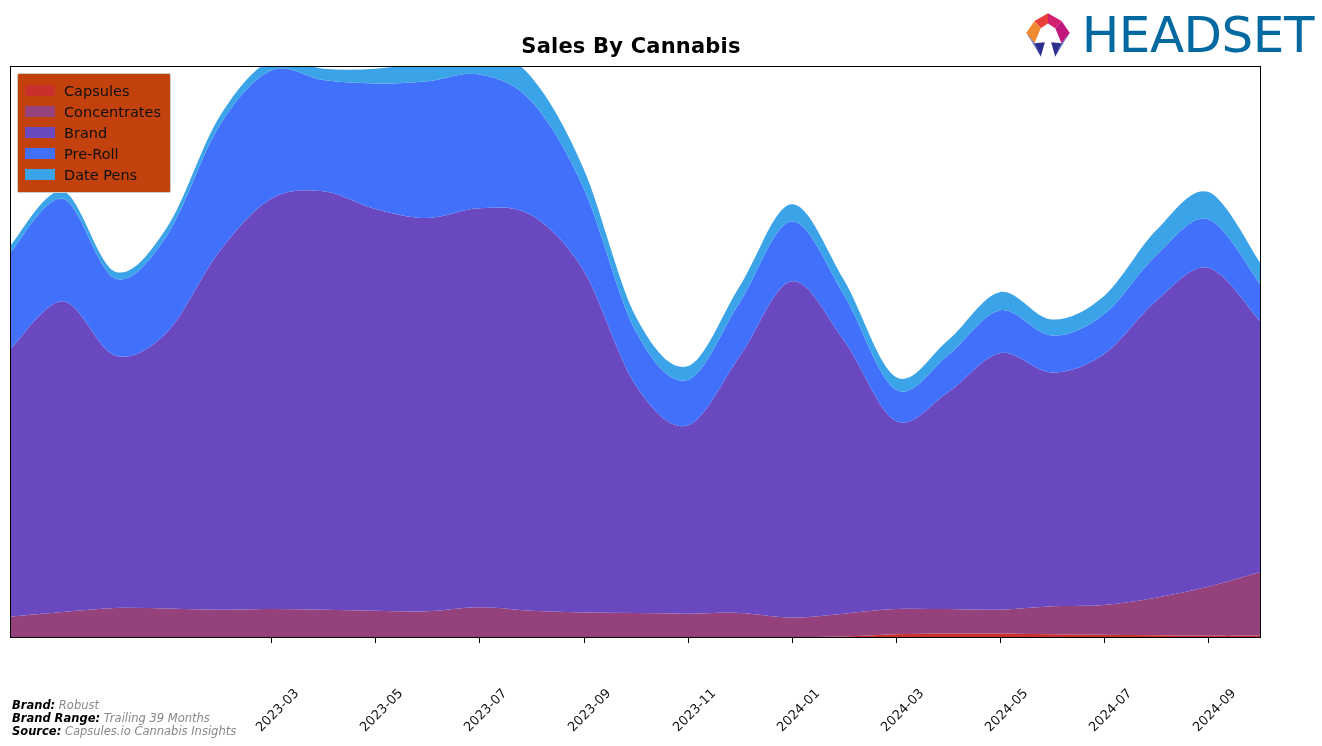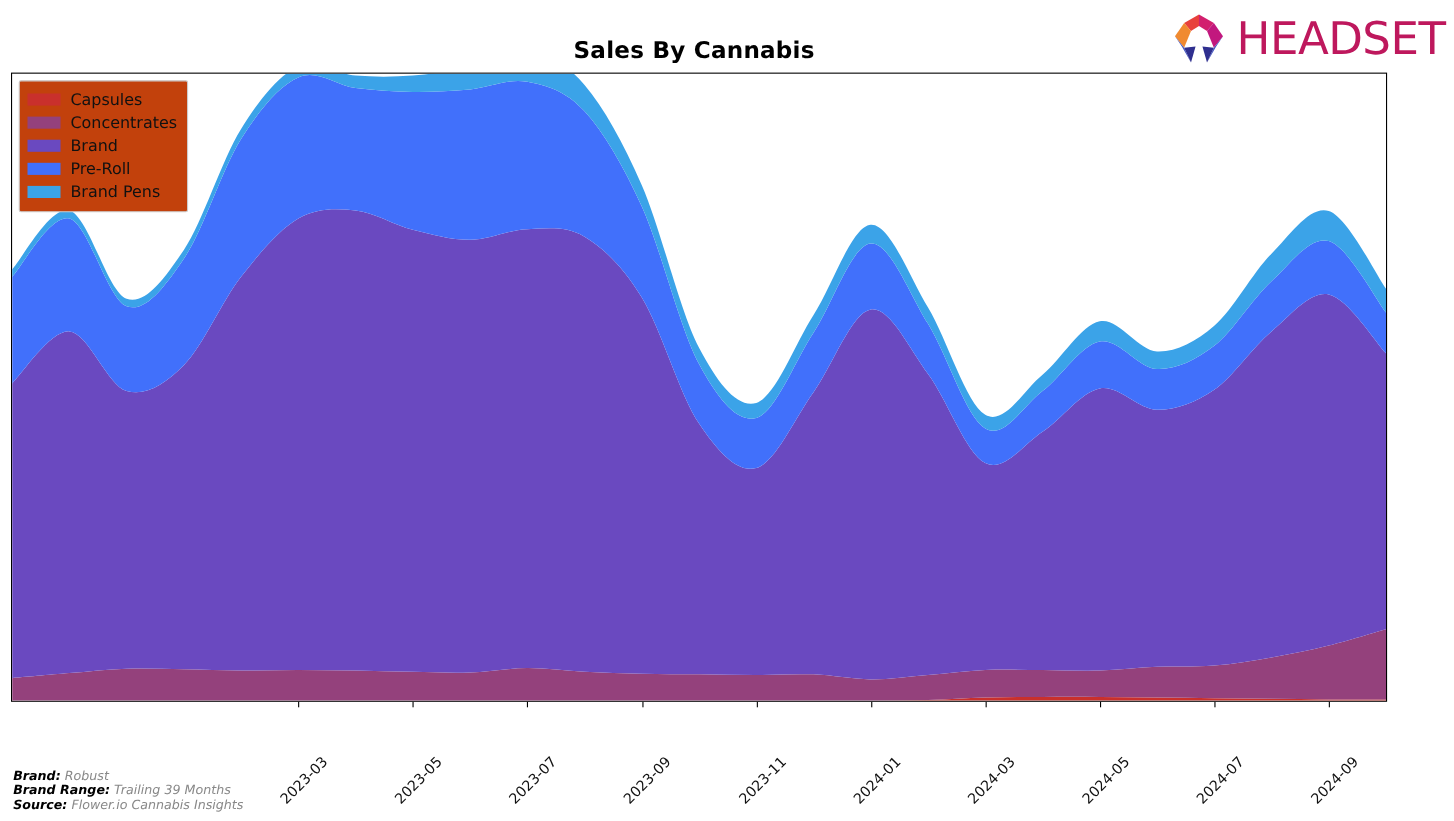--- a/index.html
+++ b/index.html
@@ -36,23 +36,23 @@
   .logo-wrap {
     position: absolute;
     right: 8px; top: 9px;
     height: 52px;
     display: flex;
     align-items: center;
     gap: 8px;
   }
   .logo-mark { width: 52px; height: 48px; display: block; }
   .logo-text {
-    font-size: 41px;
+    font-size: 50px;
     font-weight: 400;
-    color: #be185d;
+    color: #0369a1;
     letter-spacing: -0.5px;
     line-height: 1;
     font-family: "DejaVu Sans", "Liberation Sans", sans-serif;
   }
 
   
   .plot-frame {
     position: absolute;
     left: 10px; top: 66px;
     width: 1251px; height: 572px;
@@ -168,21 +168,21 @@
       <div class="legend-item">
         <span class="legend-swatch" style="background: rgb(106, 73, 192);"></span>
         <span class="legend-label">Brand</span>
       </div>
       <div class="legend-item">
         <span class="legend-swatch" style="background: rgb(65, 112, 251);"></span>
         <span class="legend-label">Pre-Roll</span>
       </div>
       <div class="legend-item">
         <span class="legend-swatch" style="background: rgb(59, 163, 232);"></span>
-        <span class="legend-label">Brand Pens</span>
+        <span class="legend-label">Date Pens</span>
       </div>
     </div>
 
   <div class="xaxis" id="xaxis">
       <div class="xtick-mark" style="left: 261.2px;"></div>
       <div class="xtick-label" style="left: 265.208px; transform: rotate(-45deg) translateX(-100%);">2023-03</div>
       <div class="xtick-mark" style="left: 365.3px;"></div>
       <div class="xtick-label" style="left: 369.292px; transform: rotate(-45deg) translateX(-100%);">2023-05</div>
       <div class="xtick-mark" style="left: 469.4px;"></div>
       <div class="xtick-label" style="left: 473.375px; transform: rotate(-45deg) translateX(-100%);">2023-07</div>
@@ -198,16 +198,16 @@
       <div class="xtick-label" style="left: 993.792px; transform: rotate(-45deg) translateX(-100%);">2024-05</div>
       <div class="xtick-mark" style="left: 1093.9px;"></div>
       <div class="xtick-label" style="left: 1097.88px; transform: rotate(-45deg) translateX(-100%);">2024-07</div>
       <div class="xtick-mark" style="left: 1198px;"></div>
       <div class="xtick-label" style="left: 1201.96px; transform: rotate(-45deg) translateX(-100%);">2024-09</div>
     </div>
 
   <div class="footer" id="footer">
       <span class="footer-row"><span class="footer-key">Brand:</span><span class="footer-val">  Robust</span></span>
       <span class="footer-row"><span class="footer-key">Brand Range:</span><span class="footer-val">    Trailing 39 Months</span></span>
-      <span class="footer-row"><span class="footer-key">Source:</span><span class="footer-val">  Flower.io Cannabis Insights</span></span>
+      <span class="footer-row"><span class="footer-key">Source:</span><span class="footer-val">  Capsules.io Cannabis Insights</span></span>
     </div>
 
 </div>
 
 </body></html>

